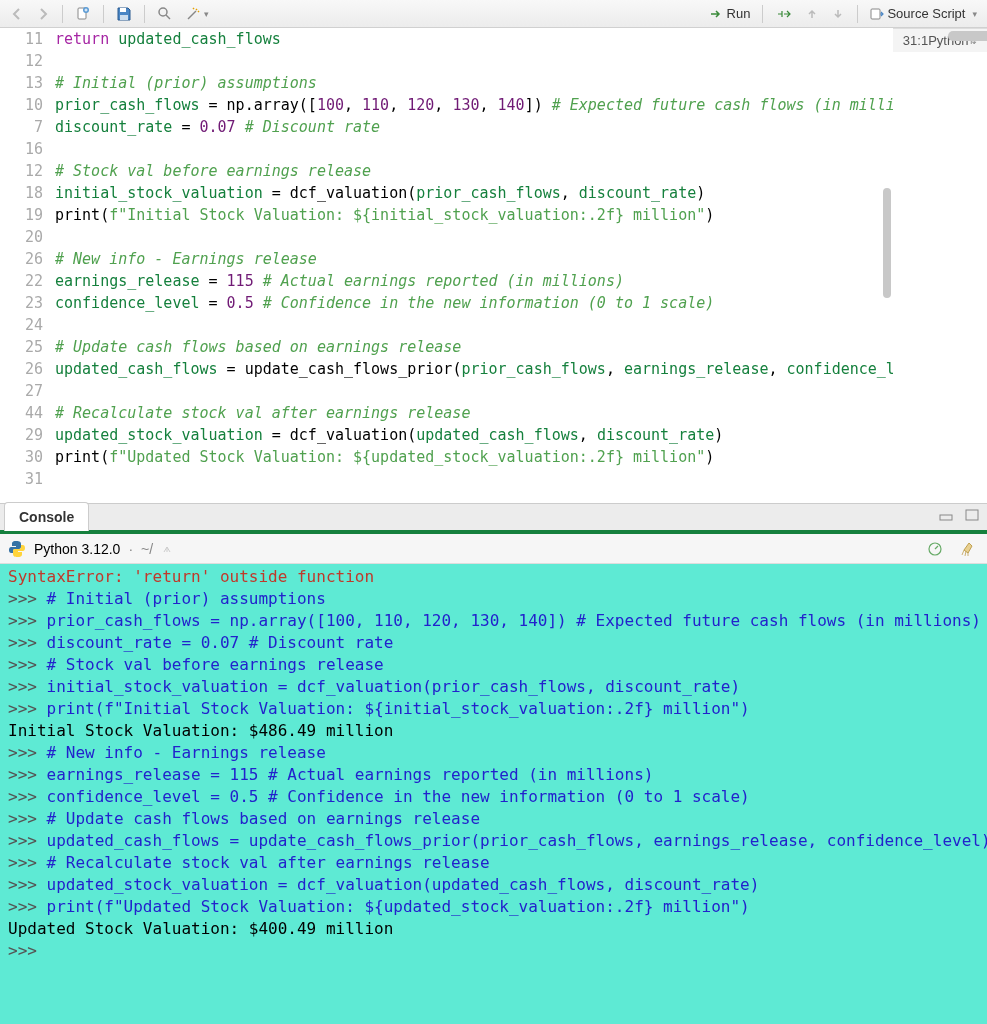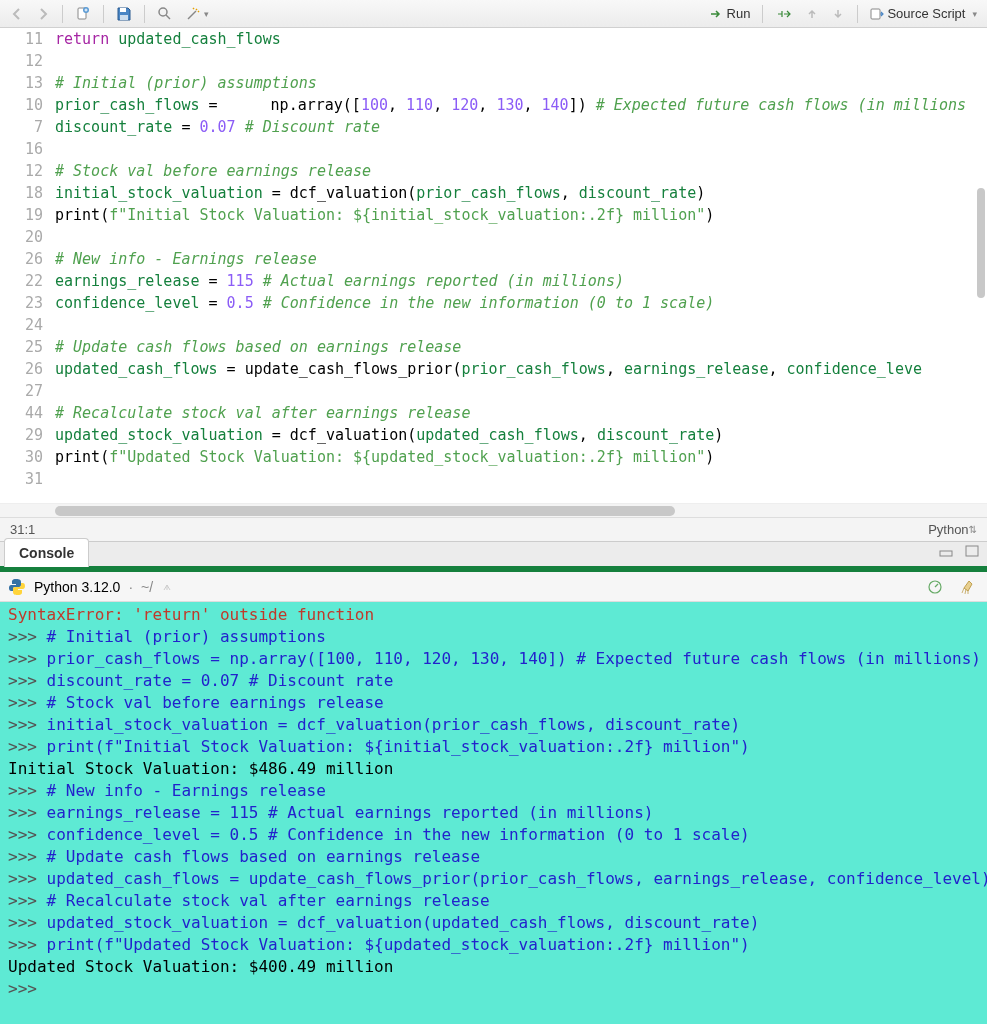--- a/index.html
+++ b/index.html
@@ -41,21 +41,21 @@
   padding: 0 4px;
   gap: 3px;
   color: #555;
   font-size: 13px;
 }
 .toolbar-btn.text-btn { color: #333; font-weight: 500; }
 .spacer { flex: 1; }
 .editor-wrap {
   flex: 0 0 auto;
   display: flex;
-  flex-direction: column;
+  flex-direction: row;
   border-bottom: 1px solid #ccc;
 }
 .editor {
   display: flex;
   font-family: "Menlo", "Consolas", monospace;
   font-size: 15px;
   line-height: 22px;
   background: #fff;
   overflow: hidden;
   height: 475px;
@@ -76,23 +76,23 @@
   white-space: pre;
   overflow: hidden;
   position: relative;
 }
 .code-line { height: 22px; }
 .kw { color: #a626a4; font-weight: 500; }
 .fn { color: #000; }
 .var { color: #15803d; }
 .str { color: #50a14f; }
 .com { color: #50a14f; font-style: italic; }
-.num { color: #8b5cf6; }
+.num { color: #701a75; }
 .op { color: #000; }
-.mod { color: #000; margin-left: 44px; }
+.mod { color: #000; }
 .hscroll {
   height: 14px;
   background: #f4f4f4;
   border-top: 1px solid #eee;
   position: relative;
 }
 .hscroll-thumb {
   position: absolute;
   left: 55px;
   top: 2px;
@@ -113,21 +113,21 @@
 }
 .status-bar .lang {
   margin-left: auto;
   display: flex;
   align-items: center;
   gap: 0;
 }
 .tabs {
   height: 30px;
   background: #ececec;
-  border-bottom: 6px solid #15803d;
+  border-bottom: 4px solid #15803d;
   display: flex;
   align-items: flex-end;
   padding: 0 4px;
 }
 .tab {
   padding: 6px 14px;
   font-size: 14px;
   font-weight: 600;
   color: #333;
   border: 1px solid transparent;

